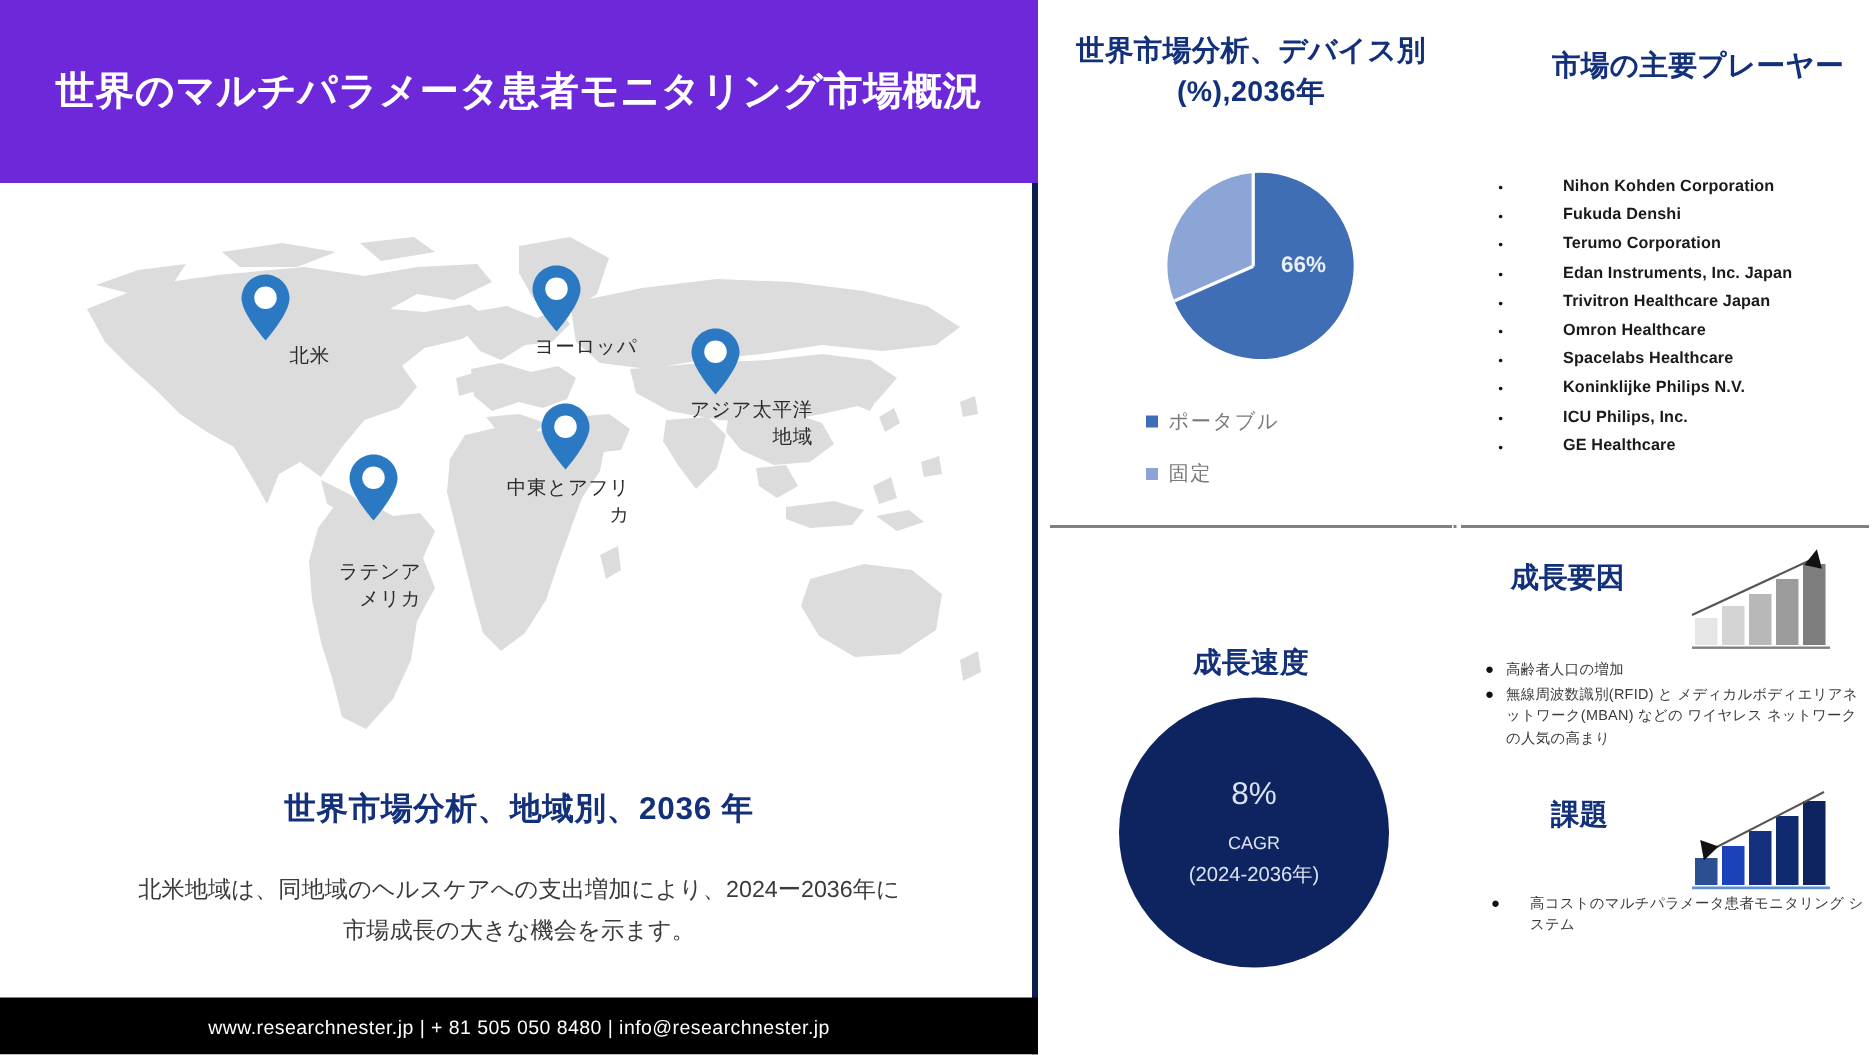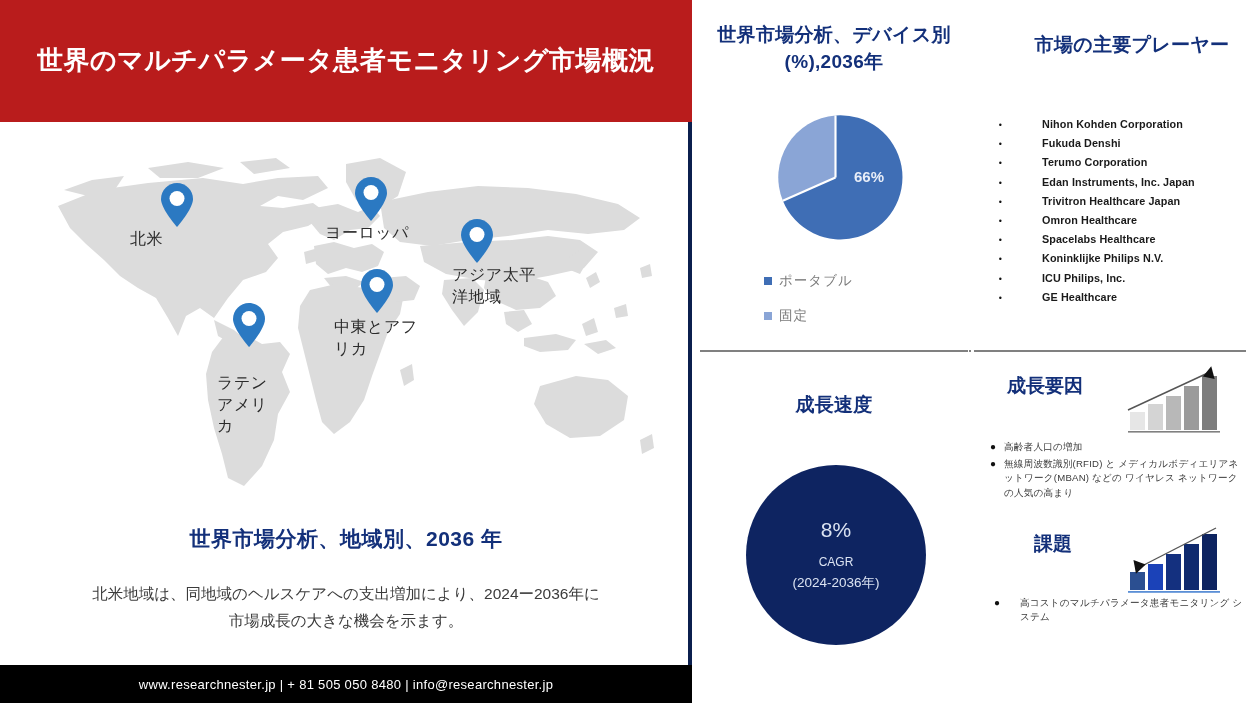--- a/index.html
+++ b/index.html
@@ -11,34 +11,34 @@
   }
   #root { position: relative; width: 1250px; height: 703px; background:#fff; }
 
   
   #left-panel {
     position: absolute; left: 0; top: 0; width: 692px; height: 703px;
     background: #ffffff; border-right: 4px solid #0b1f4e;
   }
   #title-bar {
     position: absolute; left: 0; top: 0; width: 692px; height: 122px;
-    background: #b91c1c; display: flex; align-items: center; justify-content: center;
+    background: #6d28d9; display: flex; align-items: center; justify-content: center;
   }
   #title-text {
     color: #ffffff; font-size: 26px; font-weight: bold; line-height: 1.45;
     text-align: center; letter-spacing: 0.5px; max-width: 640px;
   }
   #map-wrap {
     position: absolute; left: 0; top: 130px; width: 692px; height: 380px;
   }
   #map-svg { position:absolute; left: 28px; top: 18px; width: 640px; height: 350px; }
 
   .pin { position: absolute; width: 34px; height: 46px; }
   .pin-label {
-    position: absolute; font-size: 16px; color: #2b2b2b; text-align: left;
+    position: absolute; font-size: 13px; color: #2b2b2b; text-align: right;
     line-height: 1.35; width: 90px; letter-spacing: 0.5px;
   }
 
   #region-heading {
     position: absolute; left: 0; top: 525px; width: 692px; text-align: center;
     font-size: 21px; font-weight: bold; color: #13307a; letter-spacing: 0.5px;
   }
   #region-desc {
     position: absolute; left: 86px; top: 580px; width: 520px; text-align: center;
     font-size: 15.5px; color: #3b3b3b; line-height: 1.75;
@@ -59,21 +59,21 @@
   .vdiv { position:absolute; background:#808080; }
   #vdiv-mid  { left: 969px; top: 8px;   width: 1.6px; height: 688px; }
   #hdiv-left { left: 700px; top: 350px; width: 268px; height: 1.6px; }
   #hdiv-right{ left: 974px; top: 350px; width: 272px; height: 1.6px; }
 
   .panel-title {
     text-align: center; font-weight: bold; color: #13307a; line-height: 1.42;
   }
   #pie-title   { font-size: 19px; padding-top: 22px; letter-spacing: 0.3px; }
   #players-title{ font-size: 19px; padding-top: 32px; letter-spacing: 0.3px; }
-  #cagr-title  { font-size: 19px; padding-top: 40px; letter-spacing: 0.3px; }
+  #cagr-title  { font-size: 19px; padding-top: 78px; letter-spacing: 0.3px; }
 
   #pie-holder { position: absolute; left: 72px; top: 110px; width: 135px; height: 135px; }
   #pie-canvas { width: 135px; height: 135px; }
   .pie-pct {
     position:absolute; color:#e9eef8; font-size: 15px; font-weight: 600;
     left: 86px; top: 58px;
   }
   #pie-legend { position: absolute; left: 68px; top: 272px; font-size: 13.5px; color:#7a7a7a; }
   .lg-row { display:flex; align-items:center; gap: 7px; margin-bottom: 17px; }
   .lg-sw { width: 8px; height: 8px; display:inline-block; }

